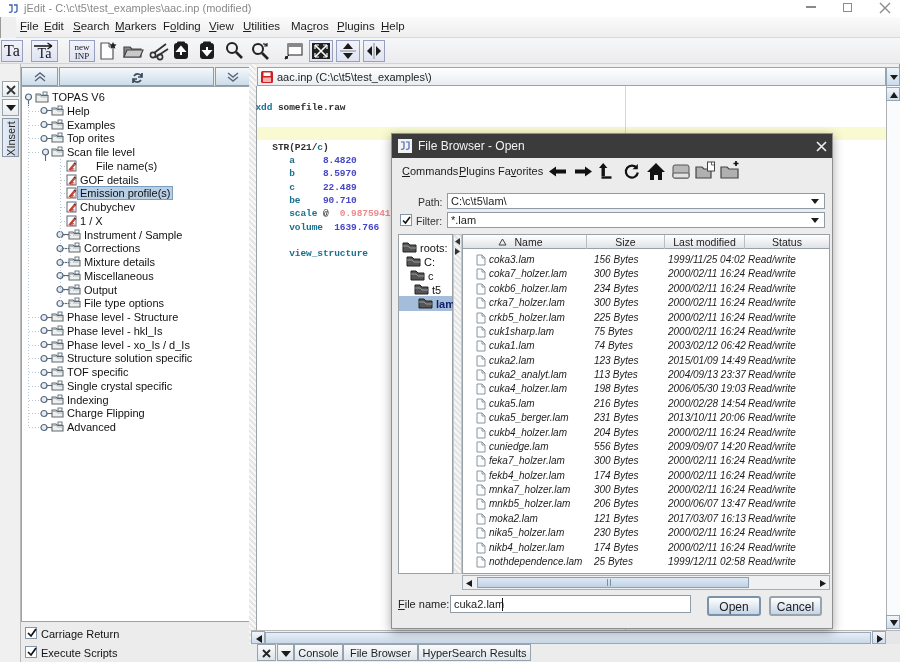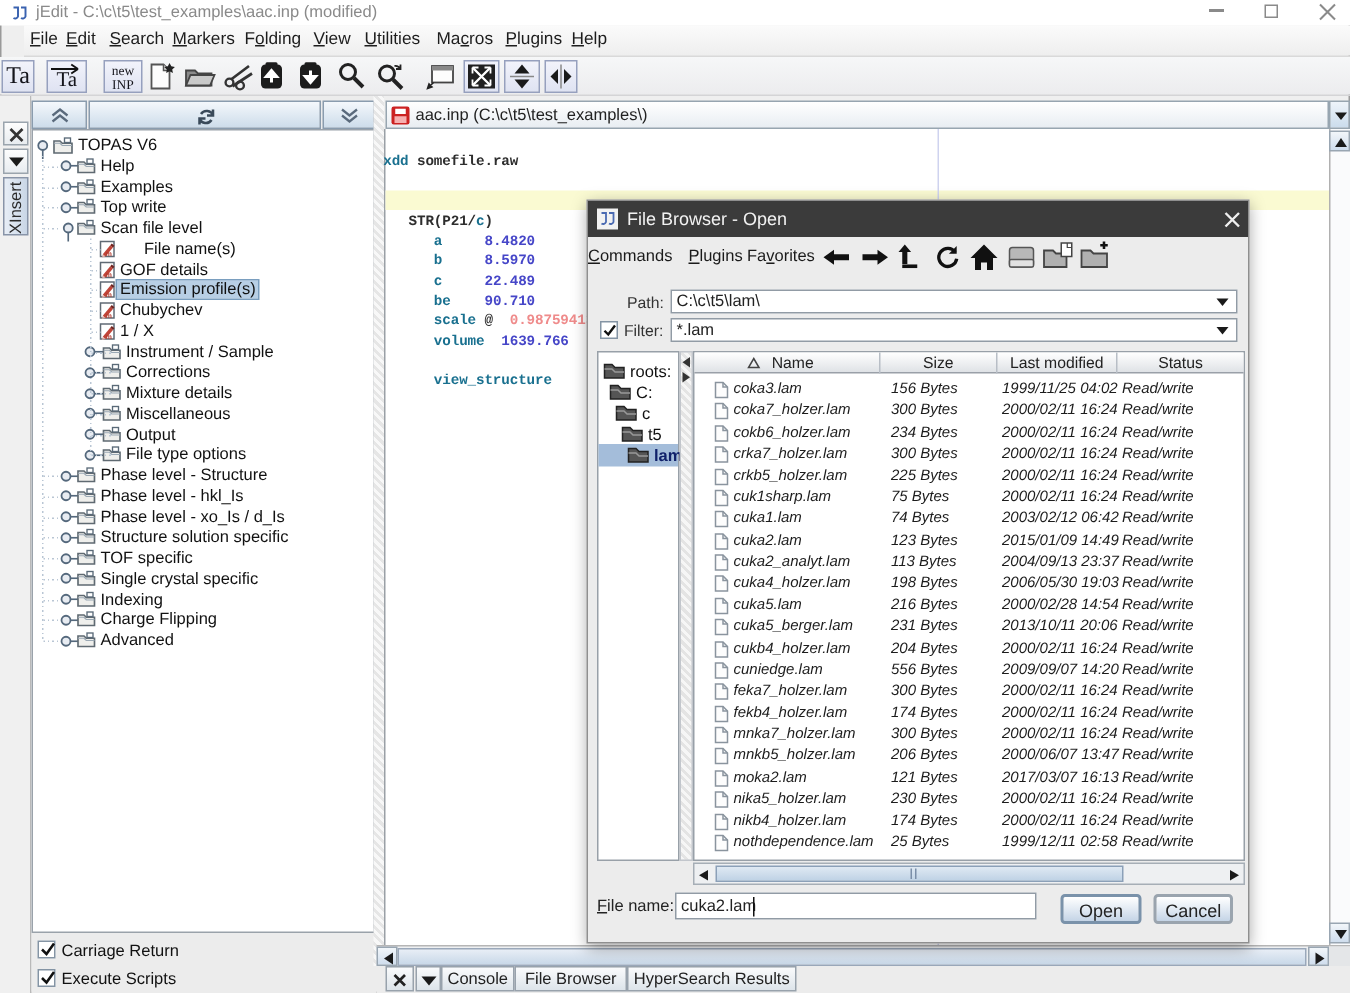--- a/index.html
+++ b/index.html
@@ -252,21 +252,21 @@
         <div class="trow" style="left:45px;top:31.5px">Examples</div>
         <svg style="left:18px;top:46.75px" width="14" height="9">
           <circle cx="4" cy="4.5" r="3" fill="#e8ecf2" stroke="#54687c" stroke-width="1.2"></circle>
           <path d="M7 4.5 h6" stroke="#54687c" stroke-width="1.1"></path>
         </svg>
         <svg style="left:29px;top:45.25px" width="13" height="11">
           <path d="M1 10 V3 h4 l1.5 1.5 H12 V10 z" fill="#efefec" stroke="#5f6a72" stroke-width="1.1"></path>
           <path d="M1 4.5 h4 l1.5 1.5 H12" fill="none" stroke="#9aa8b4" stroke-width="0.8"></path>
           <rect x="7" y="1" width="4" height="3" fill="#fff" stroke="#5a6a78" stroke-width="0.9"></rect>
         </svg>
-        <div class="trow" style="left:45px;top:45.25px">Top write</div>
+        <div class="trow" style="left:45px;top:45.25px">Top orites</div>
         <svg style="left:19px;top:61.0px" width="9" height="14">
           <circle cx="4.5" cy="4" r="3" fill="#e8ecf2" stroke="#54687c" stroke-width="1.2"></circle>
           <path d="M4.5 7 v6" stroke="#54687c" stroke-width="1.1"></path>
         </svg>
         <svg style="left:29px;top:59.0px" width="13" height="11">
           <path d="M1 10 V3 h4 l1.5 1.5 H12 V10 z" fill="#efefec" stroke="#5f6a72" stroke-width="1.1"></path>
           <path d="M1 4.5 h4 l1.5 1.5 H12" fill="none" stroke="#9aa8b4" stroke-width="0.8"></path>
           <rect x="7" y="1" width="4" height="3" fill="#fff" stroke="#5a6a78" stroke-width="0.9"></rect>
         </svg>
         <div class="trow" style="left:45px;top:59.0px">Scan file level</div>
@@ -576,21 +576,21 @@
         <svg style="left:6px;top:5px" width="14" height="14">
           <rect width="14" height="14" fill="#f2f2f2"></rect>
           <path d="M3 3 h3 v6 a2 2 0 0 1 -3 1 M8 3 h3 v6 a2 2 0 0 1 -3 1" stroke="#4a6ab2" stroke-width="1.2" fill="none"></path>
         </svg>
         <span class="txt">File Browser - Open</span>
         <svg style="left:424px;top:7px" width="11" height="11">
           <path d="M1 1 L10 10 M10 1 L1 10" stroke="#efefef" stroke-width="1.6"></path>
         </svg>
       </div>
       <div class="ab" id="dmenu">
-        <span class="ab" style="left:0;top:7px"><u>C</u>ommands</span>
+        <span class="ab" style="left:10px;top:7px"><u>C</u>ommands</span>
         <span class="ab" style="left:67px;top:7px"><u>P</u>lugins</span>
         <span class="ab" style="left:106px;top:7px">Fa<u>v</u>orites</span>
         <svg style="left:157px;top:8px" width="17" height="11">
           <path d="M0 5.5 l7 -5 v3 h10 v4 h-10 v3 z" fill="#111"></path>
         </svg>
         <svg style="left:183px;top:8px" width="17" height="11">
           <path d="M17 5.5 l-7 -5 v3 h-10 v4 h10 v3 z" fill="#111"></path>
         </svg>
         <svg style="left:207px;top:4px" width="14" height="18">
           <path d="M2.5 14 v-8 h-2.5 l4.2 -5 4.2 5 h-2.5 v8 z" fill="#111"></path>

